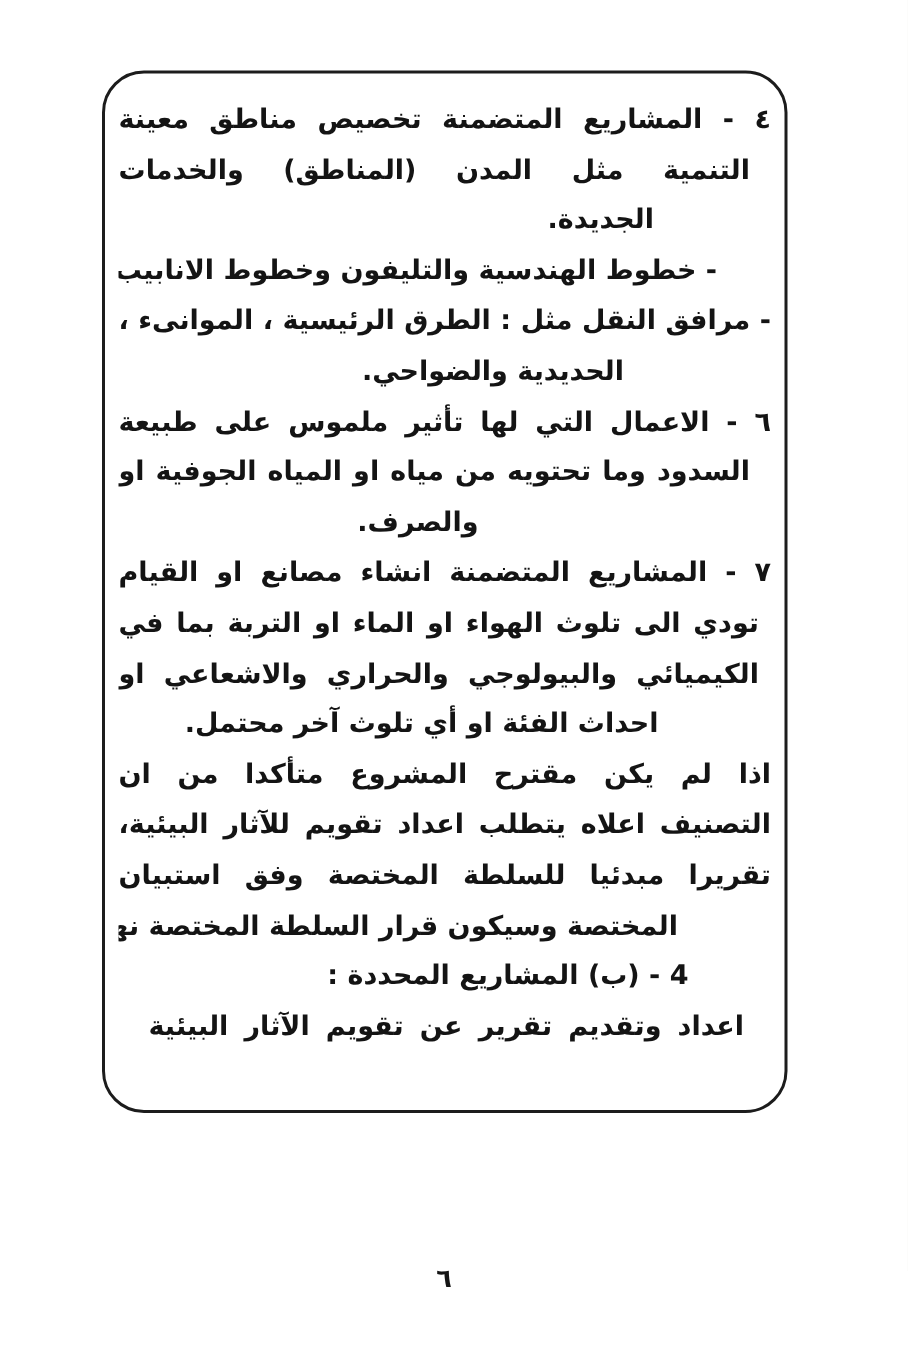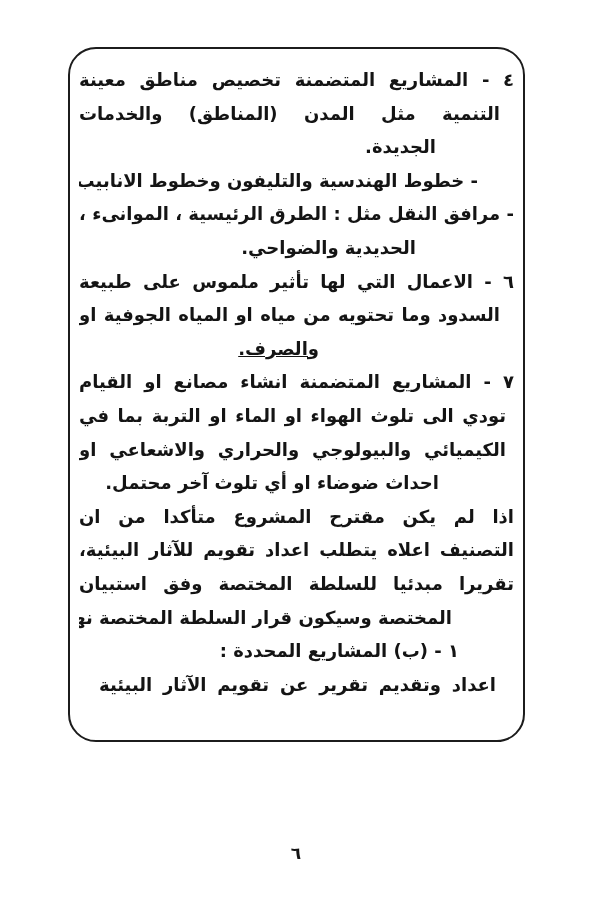--- a/index.html
+++ b/index.html
@@ -43,21 +43,21 @@
   .r  { text-align: right; white-space: nowrap; }
   
   .pr8   { padding-right: 8px; }
   .pr14  { padding-right: 14px; }
   .pr36  { padding-right: 36px; }
   .pr55  { padding-right: 55px; }
   .pr62  { padding-right: 62px; }
   .pr75  { padding-right: 75px; }
   .pr78  { padding-right: 78px; }
   .pr98  { padding-right: 98px; }
-  .pr195 { padding-right: 195px; text-decoration: underline; }
+  .pr195 { padding-right: 195px; }
   .pad-both { padding-right: 18px; padding-left: 20px; }
   .page-number {
     position: absolute;
     left: 0; top: 843px;
     width: 592px;
     text-align: center;
     direction: rtl;
     font-size: 17px;
     font-weight: 600;
     color: #141414;
@@ -75,25 +75,25 @@
       <div class="ln r pr78">الجديدة.</div>
       <div class="ln r pr36">- خطوط الهندسية والتليفون وخطوط الانابيب.</div>
       <div class="ln j">- مرافق النقل مثل : الطرق الرئيسية ، الموانىء ، السكك</div>
       <div class="ln r pr98">الحديدية والضواحي.</div>
       <div class="ln j">٦ - الاعمال التي لها تأثير ملموس على طبيعة وتكوين الاودية او</div>
       <div class="ln j pr14">السدود وما تحتويه من مياه او المياه الجوفية او شبكات الري</div>
       <div class="ln r pr195">والصرف.</div>
       <div class="ln j">٧ - المشاريع المتضمنة انشاء مصانع او القيام بعمليات يحتمل ان</div>
       <div class="ln j pr8">تودي الى تلوث الهواء او الماء او التربة بما في ذلك التلوث</div>
       <div class="ln j pr8">الكيميائي والبيولوجي والحراري والاشعاعي او تودي الى</div>
-      <div class="ln r pr75">احداث ضوضاء او أي تلوث آخر محتمل.</div>
+      <div class="ln r pr75">احداث الفئة او أي تلوث آخر محتمل.</div>
       <div class="ln j">اذا لم يكن مقترح المشروع متأكدا من ان مشروعه الذي يقع ضمن</div>
       <div class="ln j">التصنيف اعلاه يتطلب اعداد تقويم للآثار البيئية، فعليه ان يقدم</div>
       <div class="ln j">تقريرا مبدئيا للسلطة المختصة وفق استبيان تقدمه له السلطة</div>
       <div class="ln r pr62">المختصة وسيكون قرار السلطة المختصة نهائيا.</div>
-      <div class="ln r pr55">١ - (ب) المشاريع المحددة :</div>
+      <div class="ln r pr55">4 - (ب) المشاريع المحددة :</div>
       <div class="ln j pad-both">اعداد وتقديم تقرير عن تقويم الآثار البيئية لهذه الفئة من المشاريع</div>
     </div>
   </div>
 
   <div class="page-number">٦</div>
 
 </div>
 
 </body></html>

